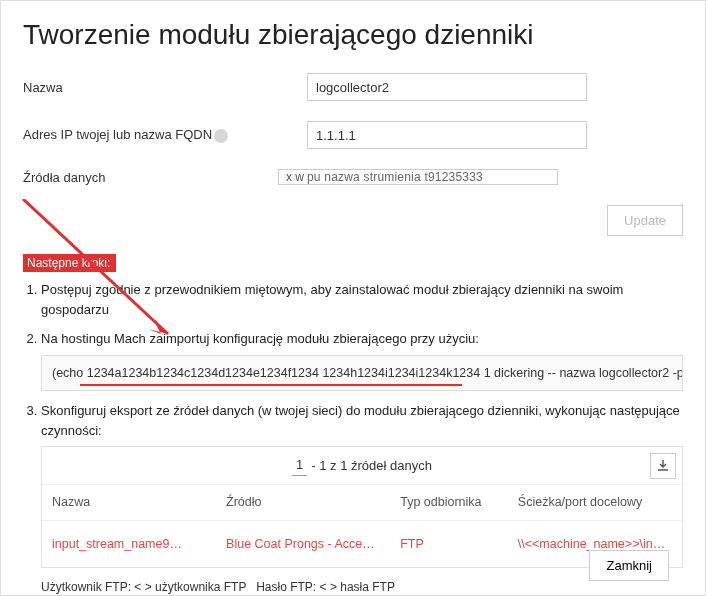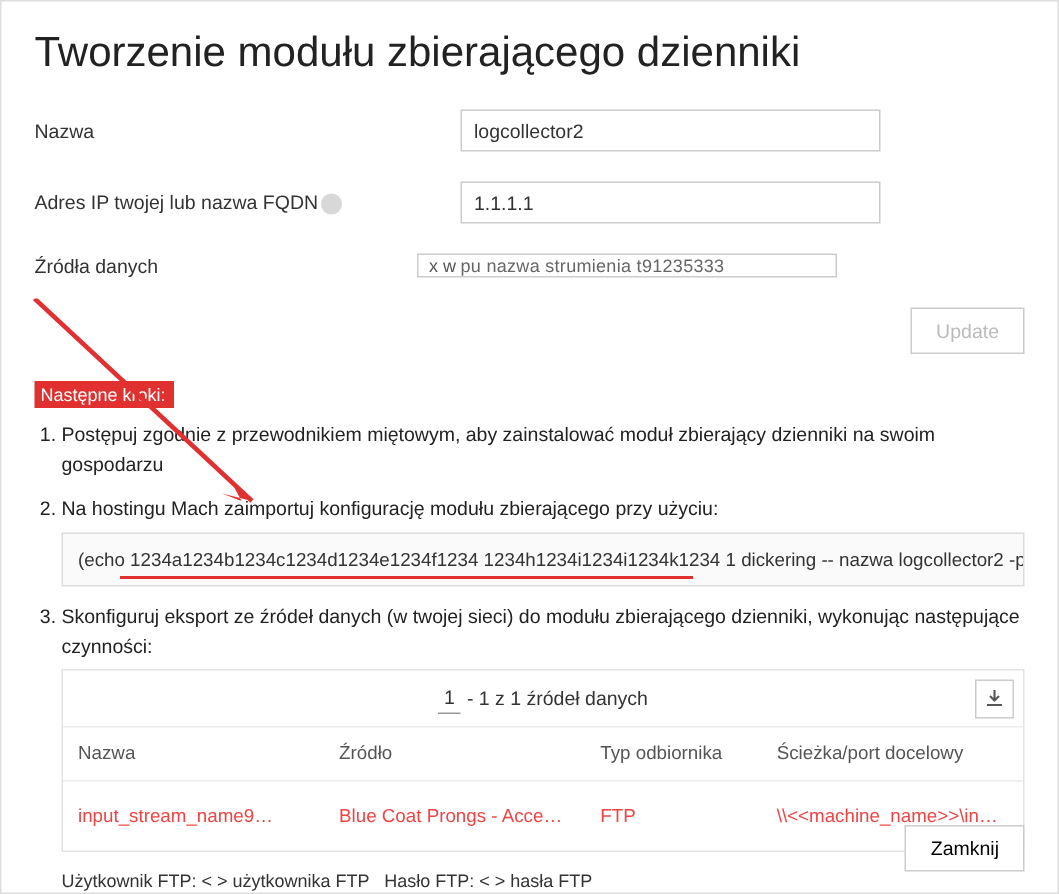--- a/index.html
+++ b/index.html
@@ -183,21 +183,21 @@
     text-overflow: ellipsis;
     max-width: 150px;
   }
   .ftp-row {
     font-size: 12px;
     color: #333;
     padding: 10px 0 0 0;
   }
   .footer {
     position: absolute;
-    right: 22px;
+    right: 36px;
     bottom: 14px;
   }
   .pager-num {
     display:inline-block;
     border-bottom: 1px solid #999;
     padding: 0 4px;
     margin-right: 4px;
   }
 </style>
 </head>

